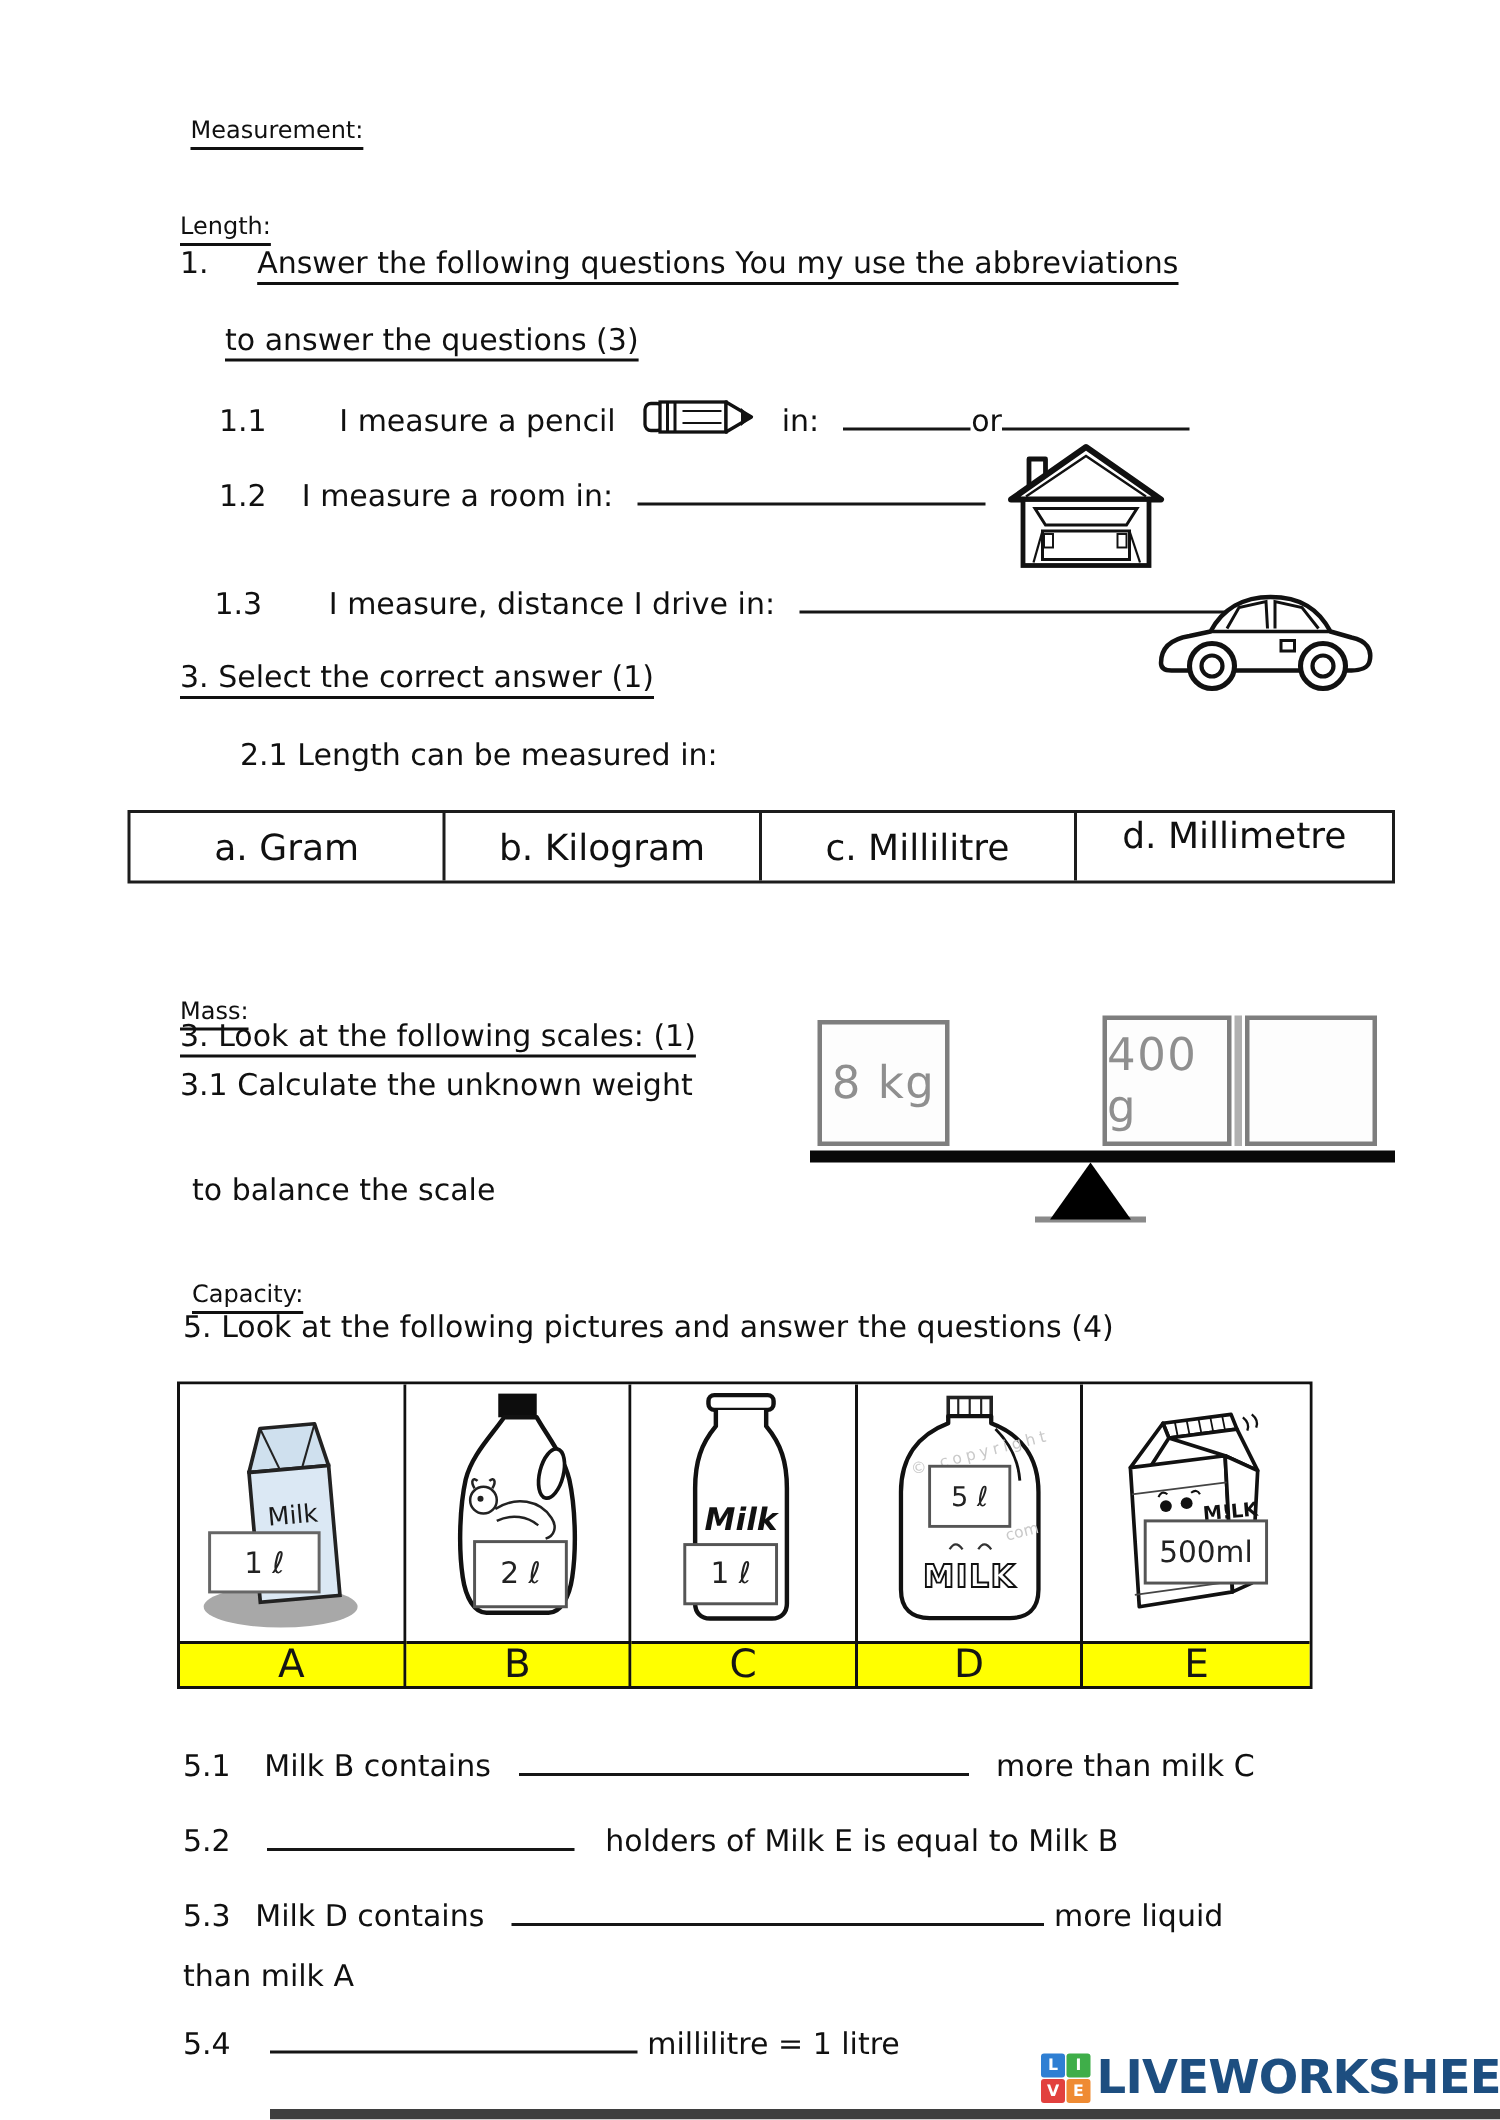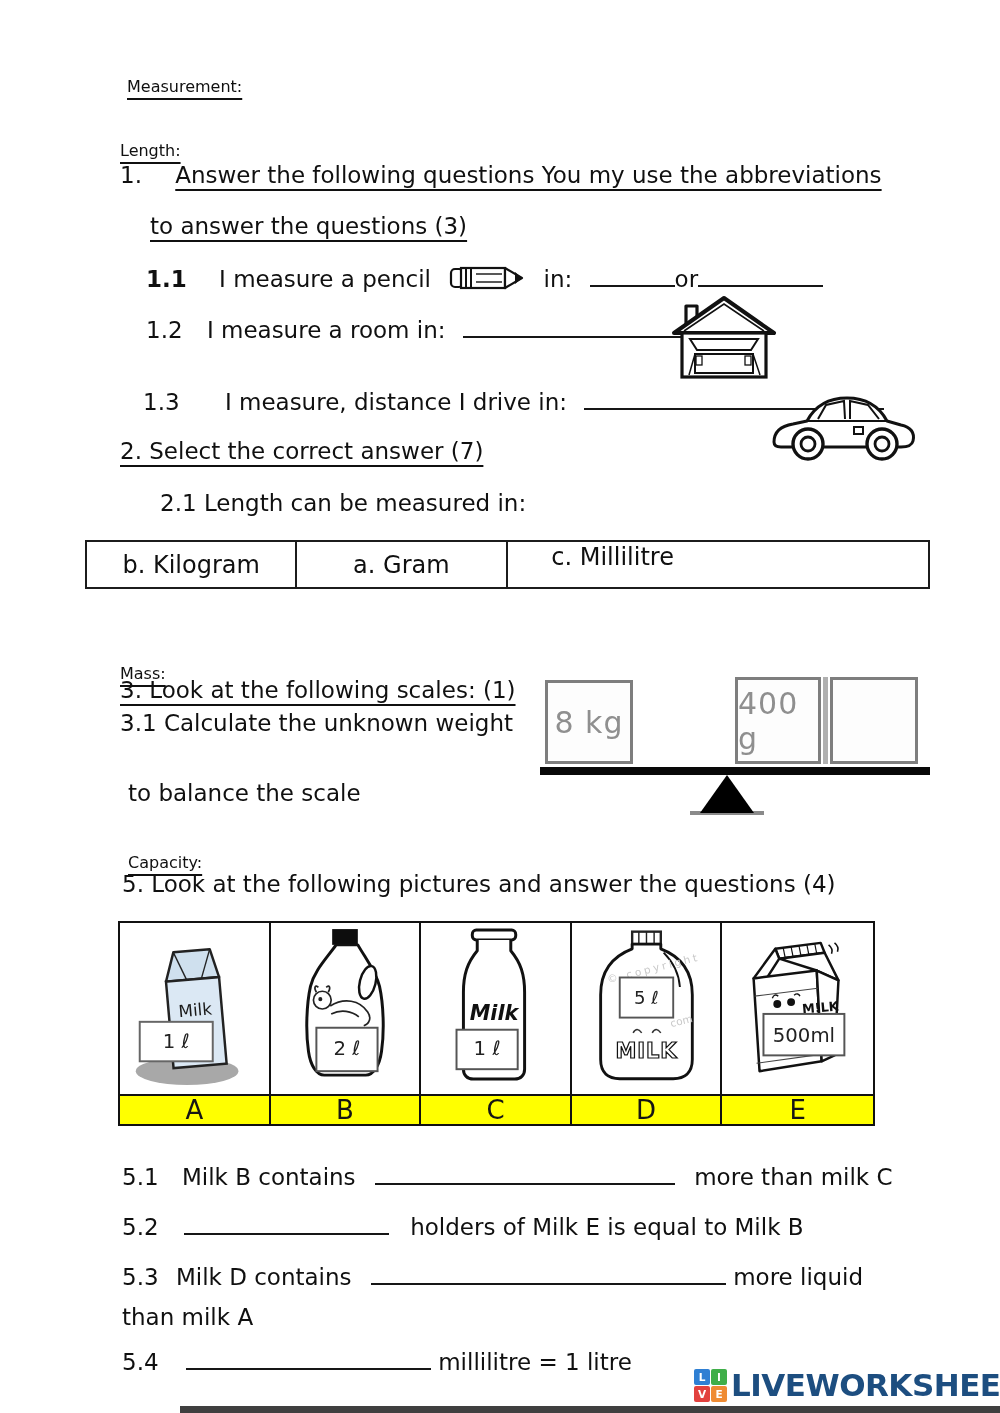--- a/index.html
+++ b/index.html
@@ -2,21 +2,21 @@
 <html><head>
 <meta charset="utf-8">
 <style>
   html,body { margin:0; padding:0; }
   body {
     width:1000px; height:1413px; position:relative; background:#ffffff;
     font-family:"DejaVu Sans","Liberation Sans",sans-serif; color:#101010;
     overflow:hidden;
   }
   .abs { position:absolute; }
-  .row { position:absolute; white-space:nowrap; font-size:23px; line-height:30px; }
+  .row { position:absolute; white-space:nowrap; font-size:20px; line-height:30px; }
   .h   { font-size:16px;margin-top:30px; }
   .u   { text-decoration:underline; text-decoration-thickness:2px; text-underline-offset:6px; }
   .blank {
     display:inline-block; height:6px; border-bottom:2.5px solid #161616;
   }
   .num { display:inline-block; }
 
   
   .opt-table {
     position:absolute; left:85px; top:540px; width:845px; height:49px;
@@ -83,21 +83,21 @@
 
 <div class="row" style="left:120px; top:160px;">
   <span class="num" style="margin-right:26px;">1.</span>
   <span class="u">Answer the following questions You my use the abbreviations</span>
 </div>
 <div class="row" style="left:150px; top:211px;">
   <span class="u">to answer the questions (3)</span>
 </div>
 
 <div class="row" style="left:146px; top:263px;">
-  <span class="num" style="margin-right:25px;font-weight:bold;">1.1</span>
+  <span class="num" style="margin-right:42px;">1.1</span>
   <span>I measure a pencil</span>
   <svg width="78" height="30" viewBox="0 0 78 30" style="vertical-align:-6px; margin:0 10px 0 10px;">
     <rect x="3" y="6" width="12" height="18" rx="4" fill="#fff" stroke="#111" stroke-width="2.2"></rect>
     <rect x="13" y="5" width="44" height="20" fill="#fff" stroke="#111" stroke-width="2.2"></rect>
     <line x1="18" y1="5" x2="18" y2="25" stroke="#111" stroke-width="2"></line>
     <line x1="23" y1="5" x2="23" y2="25" stroke="#111" stroke-width="2"></line>
     <line x1="28" y1="11" x2="54" y2="11" stroke="#111" stroke-width="1.4"></line>
     <line x1="28" y1="19" x2="54" y2="19" stroke="#111" stroke-width="1.4"></line>
     <polygon points="57,5 74,15 57,25" fill="#fff" stroke="#111" stroke-width="2.2" stroke-linejoin="round"></polygon>
     <polygon points="67,9 74,15 67,21" fill="#111"></polygon>
@@ -136,32 +136,35 @@
   <line x1="39" y1="37" x2="119" y2="37" stroke="#111" stroke-width="2.2"></line>
   <polyline points="50,35 58,21 76,17 77,35" fill="none" stroke="#111" stroke-width="2"></polyline>
   <polyline points="82,35 82,17 100,21 111,35" fill="none" stroke="#111" stroke-width="2"></polyline>
   <rect x="86" y="43" width="9" height="7" fill="#fff" stroke="#111" stroke-width="2"></rect>
   <circle cx="40" cy="60" r="15" fill="#fff" stroke="#111" stroke-width="3.4"></circle>
   <circle cx="40" cy="60" r="7" fill="#fff" stroke="#111" stroke-width="2.8"></circle>
   <circle cx="114" cy="60" r="15" fill="#fff" stroke="#111" stroke-width="3.4"></circle>
   <circle cx="114" cy="60" r="7" fill="#fff" stroke="#111" stroke-width="2.8"></circle>
 </svg>
 
-<div class="row u" style="left:120px; top:436px;">2.  Select the correct answer (7)</div>
+<div class="row u" style="left:120px; top:436px;">3.  Select the correct answer (1)</div>
 <div class="row" style="left:160px; top:488px;">2.1  Length can be measured in:</div>
 
 <div class="opt-table">
   <div class="opt-cell">
+      <span>a.  Gram</span>
+    </div>
+  <div class="opt-cell">
       <span>b.  Kilogram</span>
-    </div>
-  <div class="opt-cell">
-      <span>a.  Gram</span>
     </div>
   <div class="opt-cell">
       <span>c.  Millilitre</span>
+    </div>
+  <div class="opt-cell">
+      <span>d.  Millimetre</span>
     </div>
 </div>
 
 <div class="row h u" style="left:120px; top:629px;">Mass:</div>
 <div class="row u" style="left:120px; top:675px;">3. Look at the following scales: (1)</div>
 <div class="row" style="left:120px; top:708px;">3.1 Calculate the unknown weight</div>
 <div class="row" style="left:128px; top:778px;">to balance the scale</div>
 
 <div class="scale-wrap">
   <div class="weight-box" style="left:5px; top:5px; width:88px; height:84px;">

